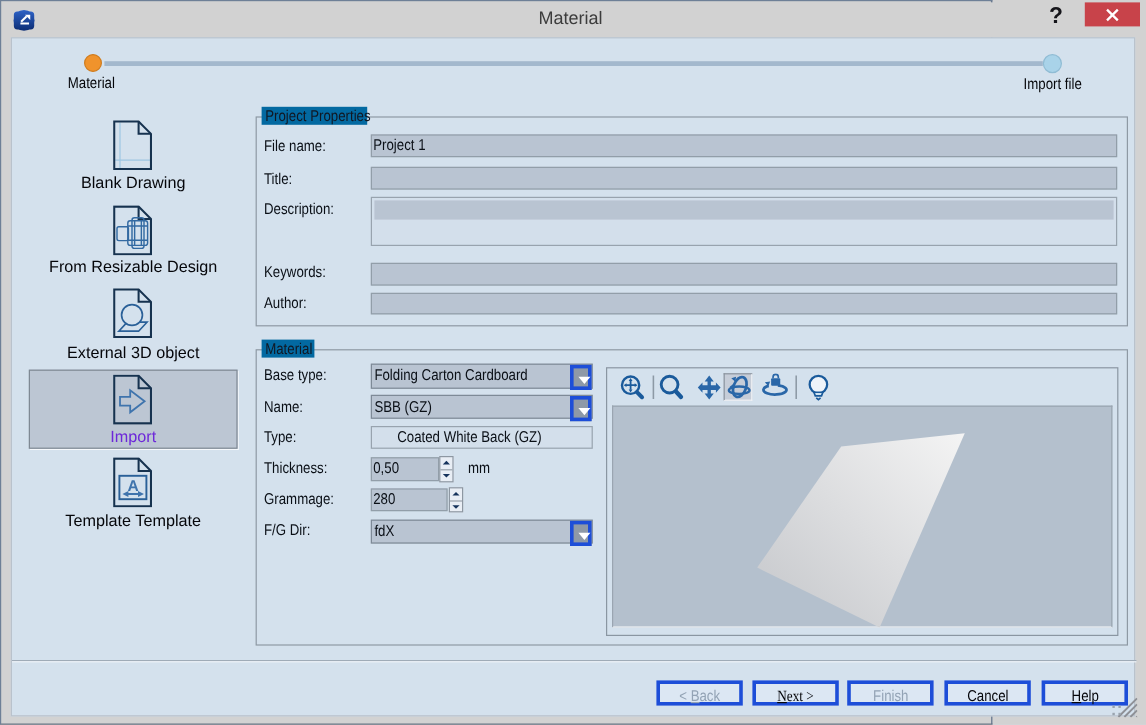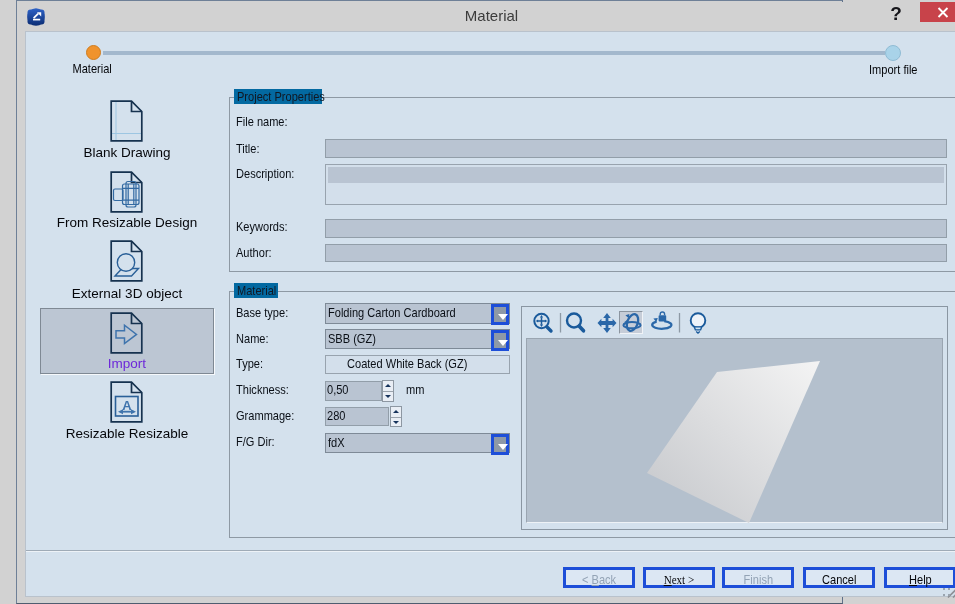--- a/index.html
+++ b/index.html
@@ -1,19 +1,19 @@
 <!DOCTYPE html>
 <html><head>
 <meta charset="utf-8">
 <style>
 * { margin:0; padding:0; box-sizing:border-box; }
 html,body { width:955px; height:604px; overflow:hidden; }
 body { font-family:"Liberation Sans", sans-serif; position:relative; background:#d2d2d2; }
 .win { position:absolute; left:0; top:0; width:827px; height:604px;
-  background:#d2d2d2; border:1px solid #6e8097; border-bottom-color:#4f5d70; border-right-color:#5e7089;margin-left:16px; }
+  background:#d2d2d2; border:1px solid #6e8097; border-bottom-color:#4f5d70; border-right-color:#5e7089; }
 .abs { position:absolute; }
 .titlebar { position:absolute; left:1px; top:1px; width:953px; height:29px; background:#d2d2d2; }
 .title { position:absolute; left:-3px; top:5px; width:953px; text-align:center;
   font-size:15px; color:#3c3c3c; }
 .helpq { position:absolute; left:868px; top:1px; width:20px; text-align:center;
   font-size:19px; font-weight:bold; color:#15151a; }
 .closebtn { position:absolute; left:902px; top:0px; width:46px; height:20px; background:#c8434a; }
 .content { position:absolute; left:8px; top:30px; width:937px; height:566px;
   background:#d4e1ed; border:1px solid #b9c2cc; }
 
@@ -134,26 +134,27 @@
       <rect x="5.5" y="15.5" width="22.5" height="19.5" fill="none" stroke="#2a6098" stroke-width="1.6"></rect>
       <text x="17" y="28.5" font-size="13" font-weight="bold" fill="#3f74ad" text-anchor="middle" font-family="Liberation Sans">A</text>
       <path d="M10.5,30.7 H23.5" stroke="#3f74ad" stroke-width="1.8"></path>
       <path d="M13,28.2 L8,30.7 L13,33.2 Z M21,28.2 L26,30.7 L21,33.2 Z" fill="#3f74ad"></path>
     </svg>
 
     <div class="sideitem" style="left:6px;top:113px;">Blank Drawing</div>
     <div class="sideitem" style="left:6px;top:183px;">From Resizable Design</div>
     <div class="sideitem" style="left:6px;top:254px;">External 3D object</div>
     <div class="sideitem" style="left:6px;top:324px;color:#6d28d9;">Import</div>
-    <div class="sideitem" style="left:6px;top:394px;">Resizable Resizable</div>
+    <div class="sideitem" style="left:6px;top:394px;">Template Template</div>
 
     <div class="group" style="left:203px;top:65px;width:727px;height:175px;">
       <div class="glabel" style="width:88px;"><span class="t">Project Properties</span></div>
     </div>
     <div class="flabel" style="left:210px;top:82px;"><span class="t">File name:</span></div>
+    <div class="field" style="left:299px;top:80px;width:622px;height:19px;"><span class="t">Project 1</span></div>
     <div class="flabel" style="left:210px;top:109px;"><span class="t">Title:</span></div>
     <div class="field" style="left:299px;top:107px;width:622px;height:19px;"></div>
     <div class="flabel" style="left:210px;top:134px;"><span class="t">Description:</span></div>
     <div class="lightfield" style="left:299px;top:132px;width:622px;height:41px;"></div>
     <div class="abs" style="left:302px;top:135px;width:616px;height:16px;background:#b9c4d2;"></div>
     <div class="flabel" style="left:210px;top:187px;"><span class="t">Keywords:</span></div>
     <div class="field" style="left:299px;top:187px;width:622px;height:19px;"></div>
     <div class="flabel" style="left:210px;top:213px;"><span class="t">Author:</span></div>
     <div class="field" style="left:299px;top:212px;width:622px;height:18px;"></div>
 

